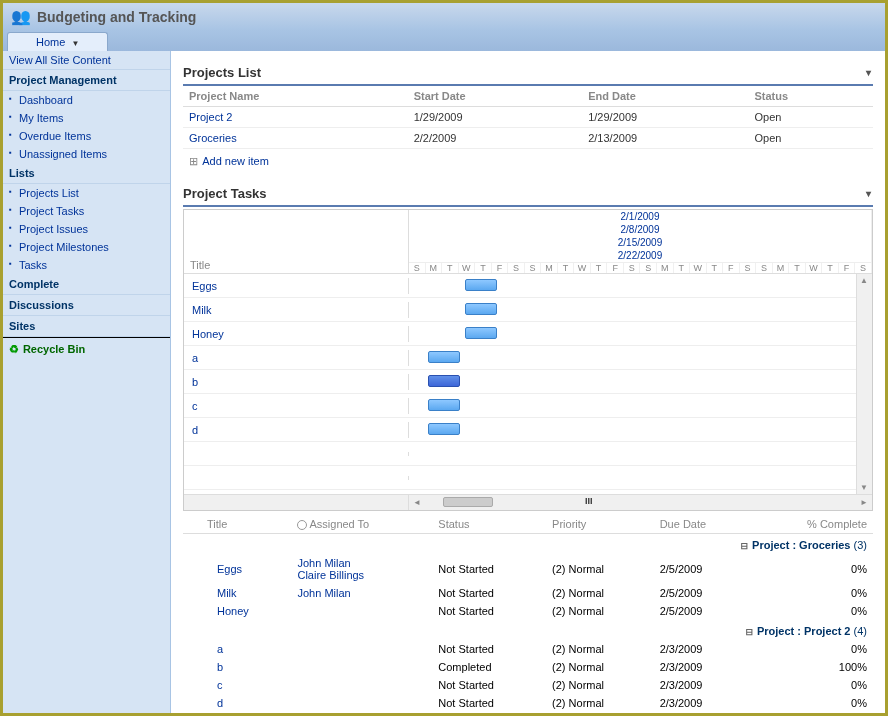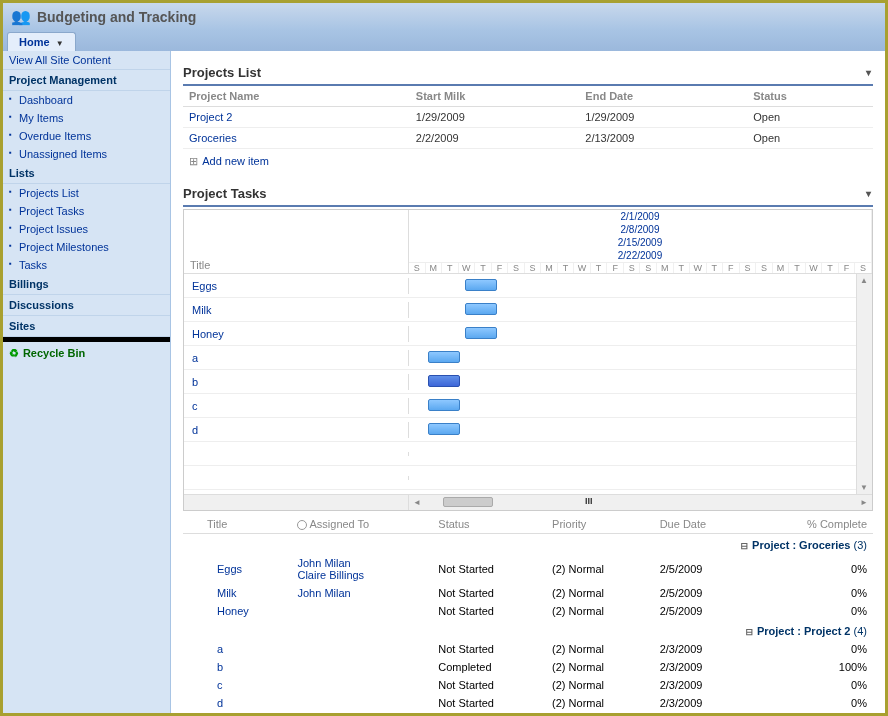--- a/index.html
+++ b/index.html
@@ -1,29 +1,29 @@
 <!DOCTYPE html>
 <html><head>
 <meta charset="utf-8">
 <style>
 * { box-sizing: border-box; margin: 0; padding: 0; }
 body { font-family: Tahoma, Verdana, sans-serif; font-size: 11px; background: #b8cce4; width: 888px; height: 716px; overflow: hidden; border: 3px solid #a8a030; }
 .app-header { background: linear-gradient(to bottom, #c8d8ec, #a8c4e4); padding: 4px 8px; display: flex; align-items: center; gap: 6px; }
 .app-header .icon { font-size: 16px; }
 .app-header .title { font-size: 14px; font-weight: bold; color: #555; }
 .tab-bar { background: linear-gradient(to bottom, #a8c4e4, #9bb8dc); padding: 2px 4px 0 4px; display: flex; }
-.tab { background: #e4eefb; border: 1px solid #8aa8cc; border-bottom: none; padding: 3px 11px; font-size: 11px; color: #003399; font-weight: bold; cursor: pointer; position: relative; border-radius: 3px 3px 0 0; }
+.tab { background: #e4eefb; border: 1px solid #8aa8cc; border-bottom: none; padding: 3px 28px; font-size: 11px; color: #003399; font-weight: normal; cursor: pointer; position: relative; border-radius: 3px 3px 0 0; }
 .tab .arrow { font-size: 8px; margin-left: 3px; color: #333; }
 .main { display: flex; height: calc(100% - 42px); }
 .sidebar { width: 168px; background: #d6e4f4; border-right: 1px solid #a8c4e4; overflow-y: auto; }
 .sidebar .item { padding: 3px 6px; color: #003399; cursor: pointer; border-bottom: 1px solid #c0d4ea; }
 .sidebar .item.heading { font-weight: bold; background: #d6e4f4; color: #003366; padding: 4px 6px; }
 .sidebar .item.sub { padding-left: 16px; position: relative; border-bottom: none; }
 .sidebar .item.sub::before { content: "▪"; color: #003399; position: absolute; left: 6px; font-size: 8px; }
-.sidebar .recycle { padding: 5px 6px; color: #006600; font-weight: bold; border-top: 5px solid #000000; }
+.sidebar .recycle { padding: 5px 6px; color: #006600; font-weight: bold; border-top: 1px solid #000000; }
 .sidebar .recycle::before { content: "♻"; margin-right: 4px; color: #009900; }
 .content { flex: 1; background: #fff; padding: 10px 12px; overflow: hidden; }
 .section-title { font-size: 13px; font-weight: bold; color: #333; padding: 4px 0; border-bottom: 2px solid #5a7bb0; margin-bottom: 0; position: relative; }
 .section-title .menu-arrow { position: absolute; right: 2px; top: 6px; font-size: 10px; color: #555; cursor: pointer; }
 table.grid { width: 100%; border-collapse: collapse; font-size: 11px; }
 table.grid th { text-align: left; font-weight: bold; color: #888; padding: 4px 6px; border-bottom: 1px solid #ddd; }
 table.grid td { padding: 4px 6px; color: #003399; border-bottom: 1px solid #eee; }
 table.grid td.plain { color: #333; }
 .add-new { padding: 6px; color: #003399; cursor: pointer; }
 .add-new::before { content: "⊞"; margin-right: 4px; color: #888; }
@@ -86,37 +86,37 @@
         <div class="item sub">Unassigned Items</div>
       </div>
     <div class="item heading">Lists</div>
     <div id="list-items">
         <div class="item sub">Projects List</div>
         <div class="item sub">Project Tasks</div>
         <div class="item sub">Project Issues</div>
         <div class="item sub">Project Milestones</div>
         <div class="item sub">Tasks</div>
       </div>
-    <div class="item heading">Billings</div>
+    <div class="item heading">Complete</div>
     <div class="item heading">Discussions</div>
     <div class="item heading">Sites</div>
     <div class="recycle">Recycle Bin</div>
   </div>
 
   <div class="content">
 
     <div class="section-title">
       <span>Projects List</span>
       <span class="menu-arrow">▾</span>
     </div>
     <table class="grid">
       <thead>
           <tr>
         <th>Project Name</th>
-        <th>Start Milk</th>
+        <th>Start Date</th>
         <th>End Date</th>
         <th>Status</th>
       </tr>
         </thead>
       <tbody id="projects-rows">
           <tr>
             <td class="link">Project 2</td>
             <td class="plain">1/29/2009</td>
             <td class="plain">1/29/2009</td>
             <td class="plain">Open</td>

